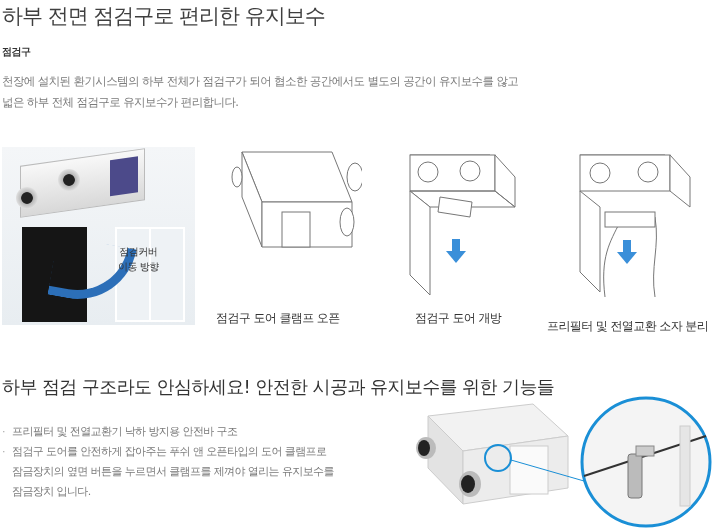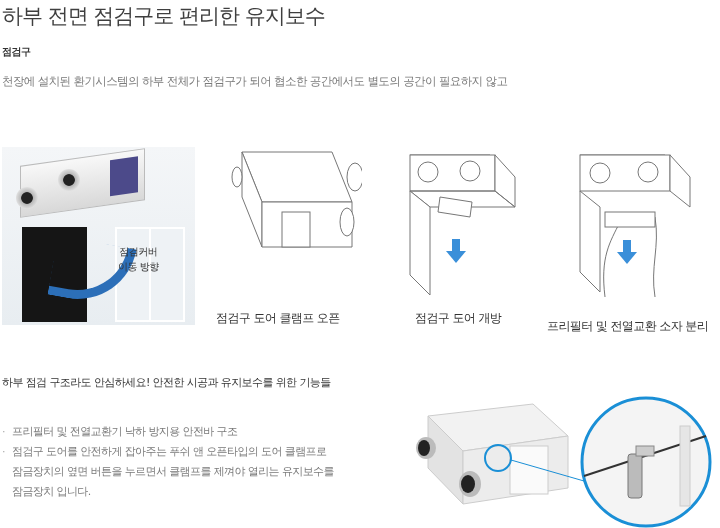--- a/index.html
+++ b/index.html
@@ -17,34 +17,35 @@
   .photo .unit .blue { position:absolute; right:6px; top:6px; width:28px; height:36px; background:#4c4a8a; }
   .photo .duct { position:absolute; width:22px; height:22px; border-radius:50%; background:radial-gradient(#222 35%, #b8b8b8 40%, #e0e0e0 70%); }
   .photo .cover { position:absolute; left:20px; top:80px; width:65px; height:95px; background:#151515; }
   .photo .arrow { position:absolute; left:50px; top:95px; width:80px; height:60px; border-bottom:9px solid #2c6fb8; border-right:9px solid #2c6fb8; border-radius:0 0 60px 0; transform:rotate(10deg); }
   .photo .label { position:absolute; left:116px; top:97px; font-size:10px; color:#333; line-height:15px; letter-spacing:-0.5px; text-align:center; }
 
   .step { position:absolute; top:147px; height:150px; }
   .step svg { width:100%; height:100%; }
   .caption { position:absolute; top:310px; font-size:12px; color:#333; letter-spacing:-0.6px; white-space:nowrap;text-align:center; }
 
-  .sub-title { position:absolute; left:2px; top:375px; font-size:11px; color:#333; letter-spacing:-0.6px; }
+  .sub-title { position:absolute; left:2px; top:375px; font-size:18px; color:#333; letter-spacing:-0.6px; }
   .bullets { position:absolute; left:2px; top:404px; font-size:11px; color:#7a7a7a; line-height:20px; letter-spacing:-0.6px; list-style:none;margin-top:18px; }
   .bullets li { position:relative; padding-left:10px; }
   .bullets li:before { content:"·"; position:absolute; left:0; color:#aaa; }
 
   .detail { position:absolute; left:408px; top:396px; width:312px; height:132px; }
 </style>
 </head>
 <body>
 
 <div class="page-title">하부 전면 점검구로 편리한 유지보수</div>
 <div class="section-title">점검구</div>
 <div class="desc">
-  <div>천장에 설치된 환기시스템의 하부 전체가 점검구가 되어 협소한 공간에서도 별도의 공간이 필요하지 않고</div>
+  <div>천장에 설치된 환기시스템의 하부 전체가 점검구가 되어 협소한 공간에서도 별도의 공간이 유지보수를 않고</div>
+  <div>넓은 하부 전체 점검구로 유지보수가 편리합니다.</div>
 </div>
 
 <div class="photo">
   <div class="window"></div>
   <div class="unit">
       <div class="blue"></div>
     </div>
   <div class="duct" style="left:14px;top:40px;"></div>
   <div class="duct" style="left:56px;top:22px;"></div>
   <div class="cover"></div>

